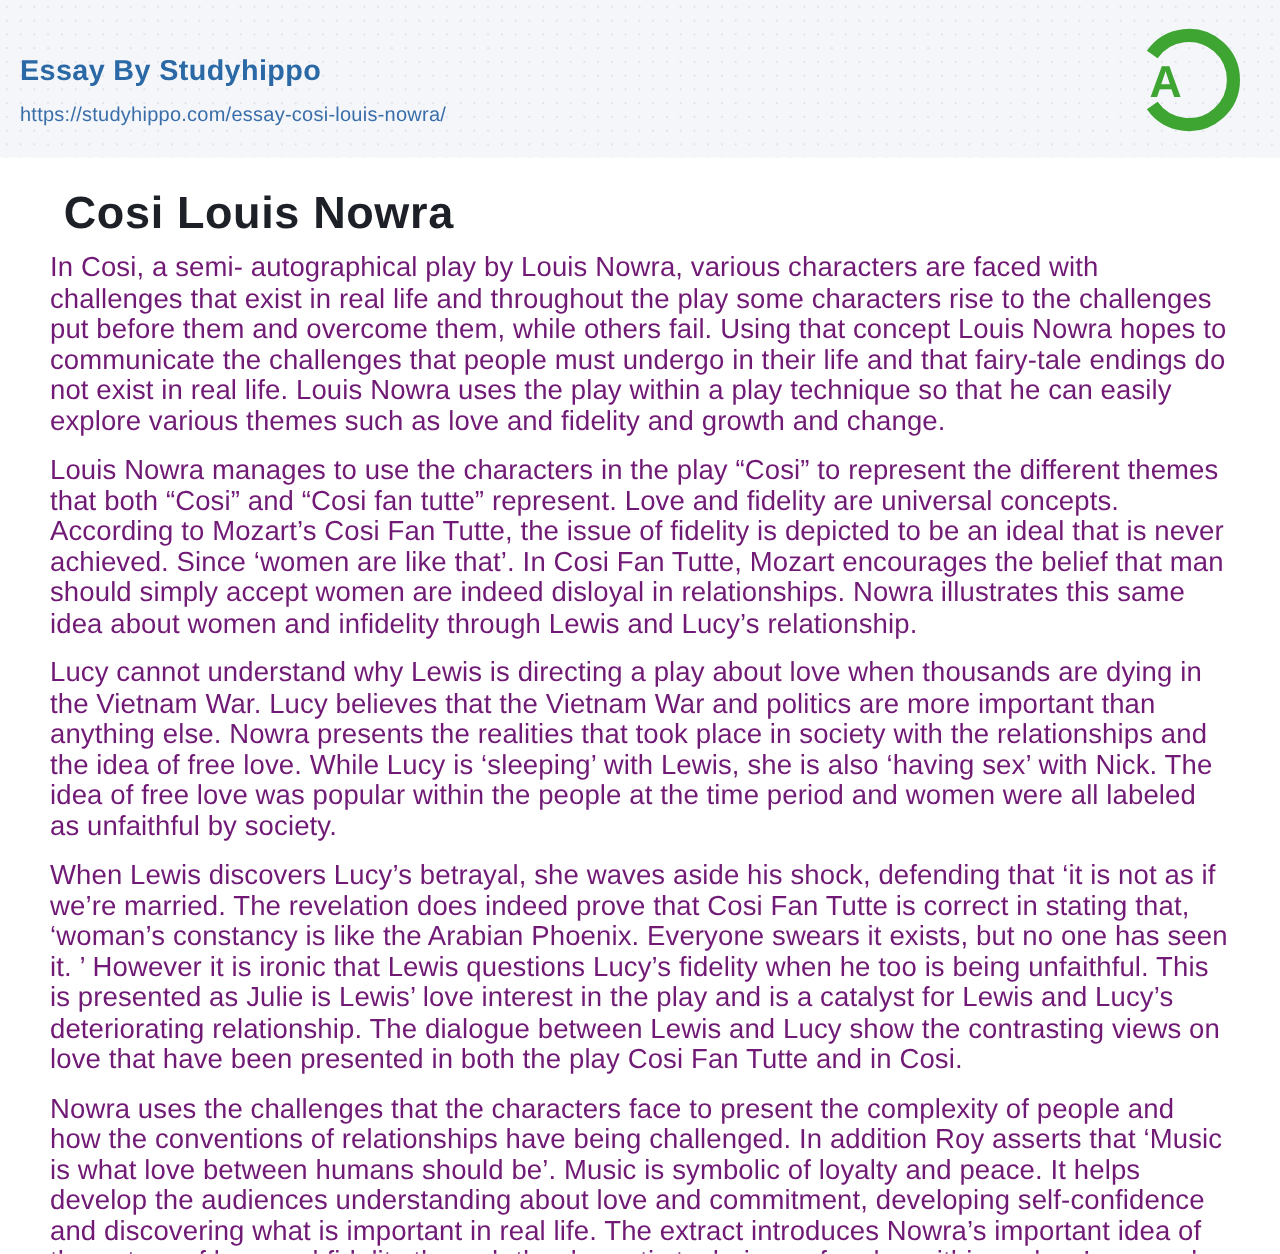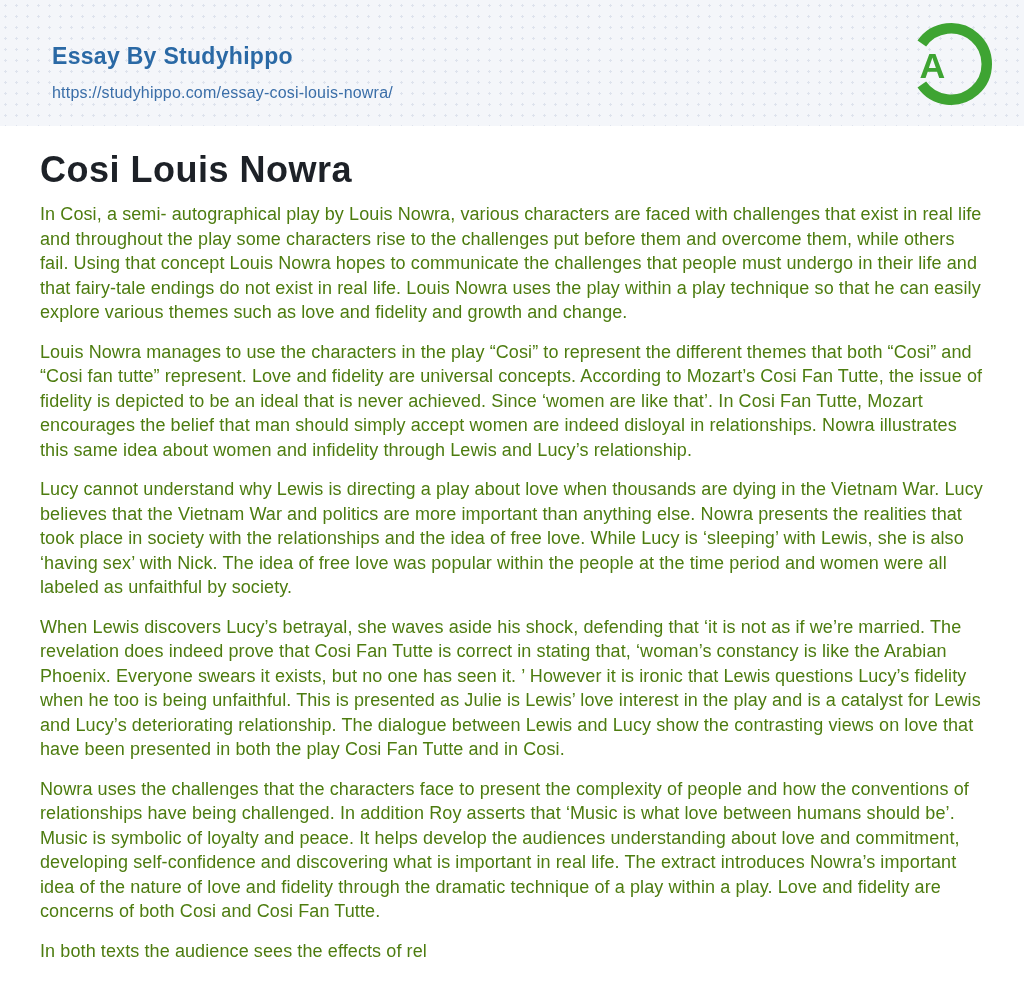--- a/index.html
+++ b/index.html
@@ -14,21 +14,21 @@
     overflow: hidden;
     position: relative;
   }
   .page-header {
     position: relative;
     height: 126px;
     box-sizing: border-box;
     background-color: #f4f6fa;
     background-image: radial-gradient(circle, #dee3ed 1px, rgba(0,0,0,0) 1.1px);
     background-size: 11px 11px;
-    padding: 44px 40px 0 52px;
+    padding: 44px 40px 0 16px;
   }
   .site-title {
     color: #2a69a5;
     font-size: 23px;
     font-weight: bold;
     letter-spacing: 0.3px;
     line-height: 1.1;
   }
   .page-url {
     color: #3a6ea8;
@@ -44,27 +44,27 @@
     height: 92px;
   }
   .content {
     padding: 0 40px;
   }
   .article-title {
     font-size: 36px;
     font-weight: bold;
     color: #1d2127;
     letter-spacing: 0.5px;
-    margin: 23px 0 12px 0;
+    margin: 23px 0 12px 11px;
     line-height: 1.15;
   }
   .essay-body p {
-    font-size: 18px;
+    font-size: 22px;
     line-height: 24.5px;
-    color: #4d7c0f;
+    color: #701a75;
     margin: 0 0 15px 0;
     max-width: 948px;
     letter-spacing: 0.1px;
   }
 </style>
 </head>
 <body>
 
 <header class="page-header">
   <div class="site-title">Essay By Studyhippo</div>

